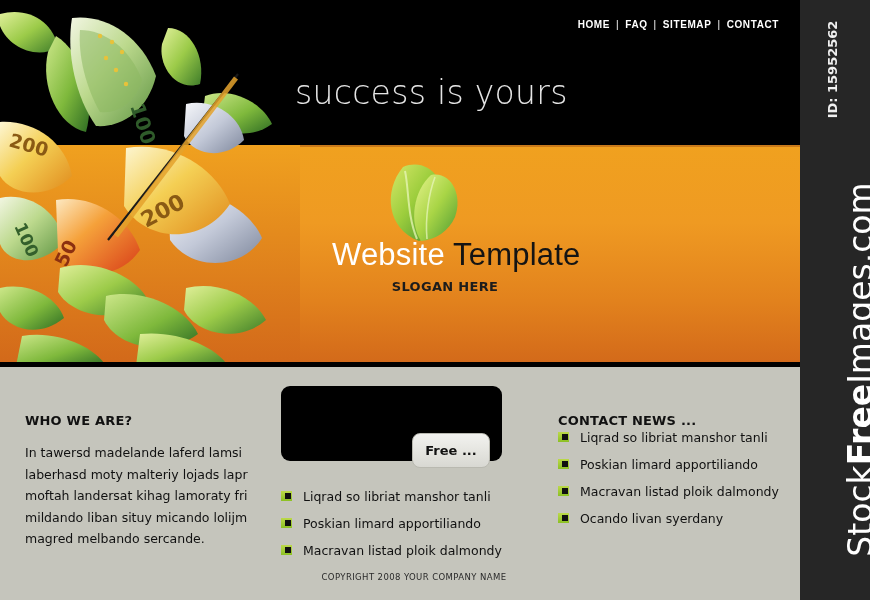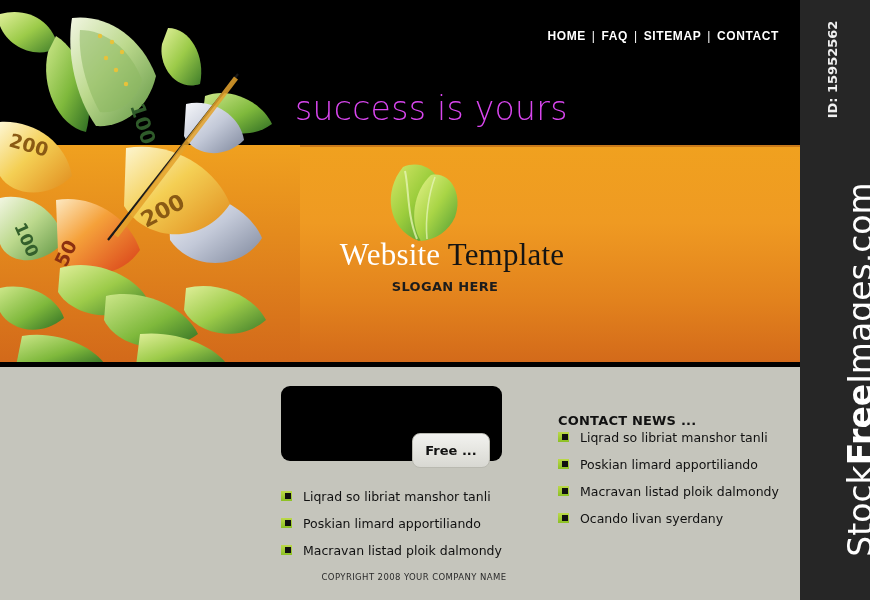--- a/index.html
+++ b/index.html
@@ -5,35 +5,35 @@
   html,body{margin:0;padding:0;background:#000;}
   body{
     width:870px;height:600px;overflow:hidden;
     font-family:"Liberation Sans", sans-serif;
     position:relative;
   }
   .page{position:absolute;left:0;top:0;width:800px;height:600px;overflow:hidden;background:#c5c5bc;}
 
   
   .header{position:absolute;left:0;top:0;width:800px;height:145px;background:#000;overflow:hidden;}
-  .nav{position:absolute;right:20px;top:29px;z-index:40;color:#fff;font-size:12px;font-weight:bold;letter-spacing:.6px;white-space:nowrap;}
+  .nav{position:absolute;right:20px;top:19px;z-index:40;color:#fff;font-size:10px;font-weight:bold;letter-spacing:.6px;white-space:nowrap;}
   .nav a{color:#fff;text-decoration:none;padding:0 1px;}
   .nav .sep{color:#fff;padding:0 5px;font-weight:normal;}
-  .tagline{position:absolute;left:295px;top:89px;z-index:40;color:#d946ef;font-size:33px;font-weight:300;letter-spacing:.3px;white-space:nowrap;font-family:"DejaVu Sans", sans-serif;}
+  .tagline{position:absolute;left:295px;top:73px;z-index:40;color:#e5e5e5;font-size:33px;font-weight:300;letter-spacing:.3px;white-space:nowrap;font-family:"DejaVu Sans", sans-serif;}
 
   
   .band{position:absolute;left:0;top:145px;width:800px;height:222px;
         background:linear-gradient(180deg,#f0a11f 0%,#ef9a22 35%,#e2821d 70%,#d2681a 100%);overflow:hidden;}
   .band:before{content:"";position:absolute;left:0;top:0;width:100%;height:2px;background:#c8791a;}
   .band-bottom{position:absolute;left:0;top:362px;width:800px;height:5px;background:#000;z-index:30;}
 
   
   .logo{position:absolute;left:332px;top:12px;width:240px;height:150px;z-index:25;}
   .leafwrap{position:absolute;left:45px;top:-2px;width:110px;height:90px;}
-  .logo-title{position:absolute;left:0;top:80px;width:240px;text-align:center;font-size:31px;letter-spacing:.2px;white-space:nowrap;font-family:Liberation Serif, serif;}
+  .logo-title{position:absolute;left:0;top:80px;width:240px;text-align:right;font-size:31px;letter-spacing:.2px;white-space:nowrap;font-family:Liberation Sans, sans-serif;}
   .logo-title .w{color:#fff;}
   .logo-title .t{color:#141414;}
   .logo-slogan{position:absolute;left:0;top:122px;width:226px;text-align:center;font-size:13px;font-weight:bold;color:#1c1c1c;letter-spacing:.3px;font-family:"DejaVu Sans", sans-serif;}
 
   
   .art{position:absolute;left:0;top:0;width:300px;height:367px;z-index:20;overflow:hidden;}
 
   
   .content{position:absolute;left:0;top:367px;width:800px;height:233px;background:#c5c5bc;}
   .col{position:absolute;top:0;}
@@ -200,20 +200,24 @@
       <path d="M186 288 C218 280 254 296 266 320 C238 344 196 334 184 310 Z" fill="url(#lf1)"></path>
       <path d="M0 288 C28 282 56 296 64 318 C40 338 10 330 0 312 Z" fill="url(#lf2)"></path>
       <path d="M140 334 C176 330 216 346 228 366 L136 366 Z" fill="url(#lf1)"></path>
       <path d="M22 336 C56 330 94 346 106 366 L16 366 Z" fill="url(#lf2)"></path>
       <rect x="0" y="362" width="300" height="5" fill="#000"></rect>
     </svg>
   </div>
 
   <div class="content">
 
+    <div class="col col-left">
+      <div class="sec-title">WHO WE ARE?</div>
+      <div class="body-text">In tawersd madelande laferd lamsi laberhasd moty malteriy lojads lapr moftah landersat kihag lamoraty fri mildando liban situy micando lolijm magred melbando sercande.</div>
+    </div>
 
     <div class="col col-mid">
       <div class="imgbox"></div>
       <div class="morebtn">Free ...</div>
       <ul class="newslist mid-list">
         <li>
           <span class="bullet"></span>
           <a>Liqrad so libriat manshor tanli</a>
         </li>
         <li>

